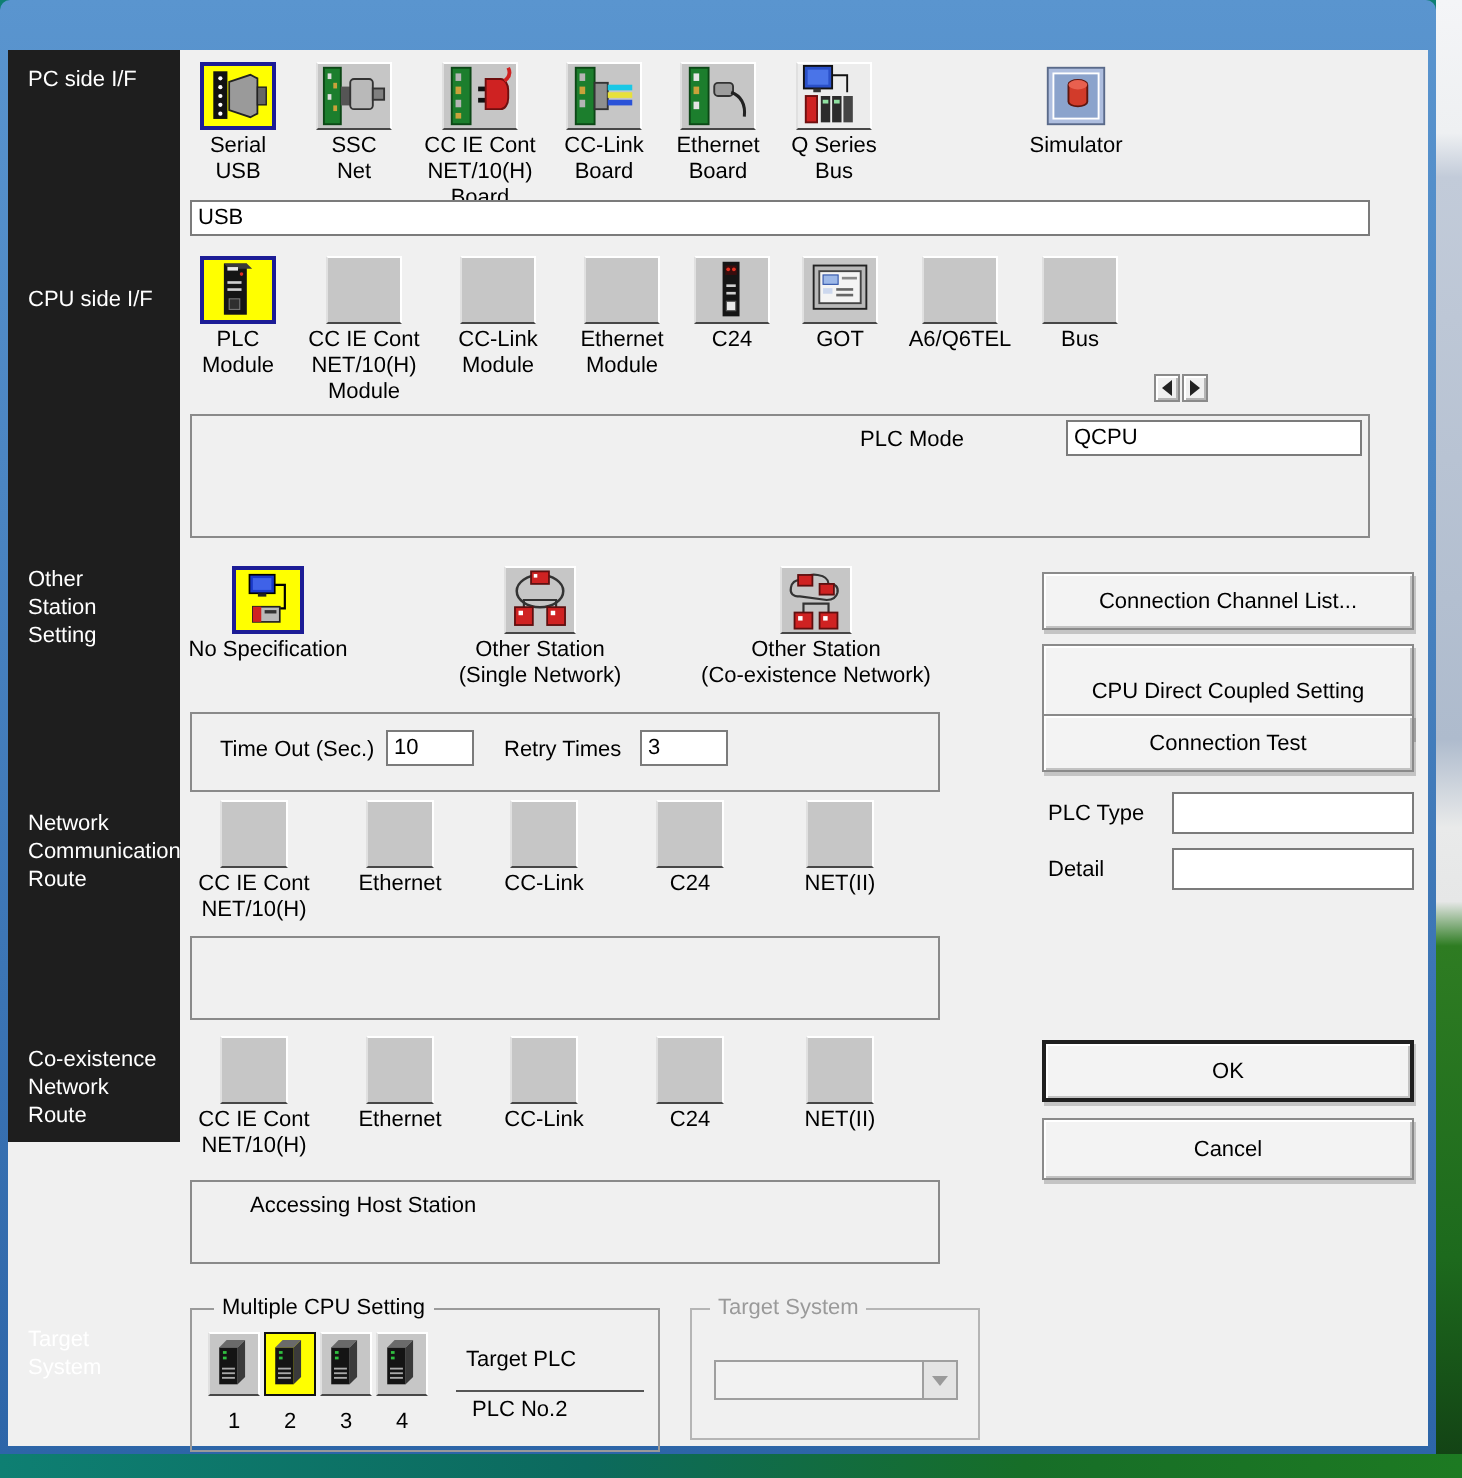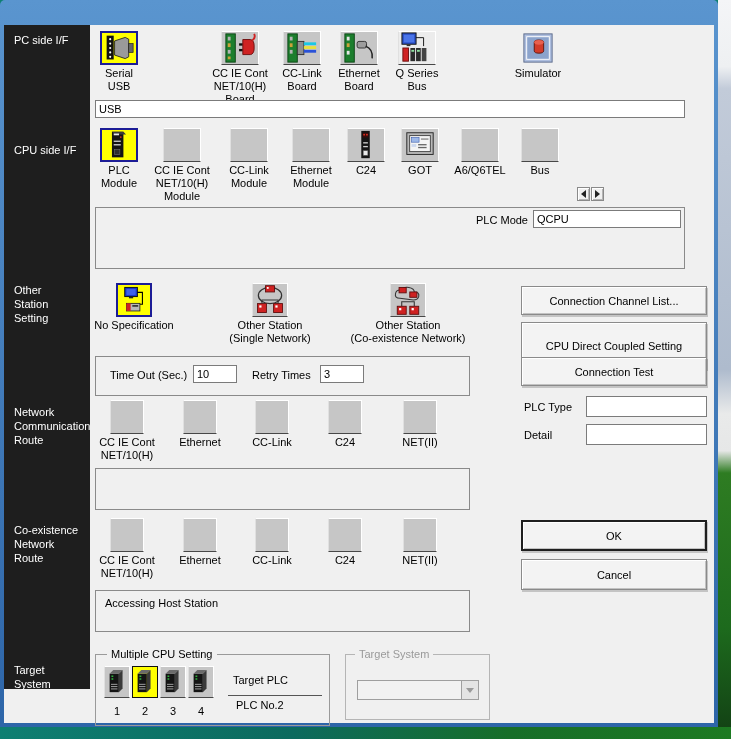--- a/index.html
+++ b/index.html
@@ -19,35 +19,35 @@
   .title { position:absolute; left:30px; top:4px; font-size:13px; font-weight:bold;
     color:#ffffff; letter-spacing:1px;
     text-shadow:-1px -1px 0 #1b3f73, 1px -1px 0 #1b3f73, -1px 1px 0 #1b3f73, 1px 1px 0 #1b3f73; }
   .close-btn { position:absolute; left:666px; top:0; width:42px; height:19px;
     background:linear-gradient(180deg,#f0b5a6 0%,#dd7059 40%,#c4442d 60%,#a83420 100%);
     border:1px solid #6e1d10; border-top:none; border-radius:0 0 6px 6px;
     display:flex; align-items:center; justify-content:center; cursor:pointer;
     box-shadow:inset 0 1px 0 #f8d8cf; }
   .client { position:absolute; left:4px; top:25px; width:710px; height:698px; background:#f0f0f0; }
 
-  .sidebar { position:absolute; left:4px; top:25px; width:86px; height:664px; background:#1e1e1e; }
+  .sidebar { position:absolute; left:4px; top:25px; width:86px; height:546px; background:#1e1e1e; }
   .side-label { position:absolute; left:10px; color:#ffffff; font-size:11px; line-height:14px; white-space:pre-line; }
 
   .item { position:absolute; text-align:center; }
   .tile { width:38px; height:34px; margin:0 auto; background:#c6c6c6;
     border:1px solid; border-color:#ffffff #ffffff #474747 #e0e0e0; position:relative; }
   .tile.sel { background:#ffff00; border:2px solid #1c1c96; }
   .tile.small { width:26px; height:32px; }
   .tile svg { display:block; width:100%; height:100%; }
   .lbl { margin-top:2px; font-size:11px; line-height:13px; color:#000; white-space:pre-line; }
   .lnk { cursor:pointer; }
 
   .fld { position:absolute; border:1px solid #7b7b7b; background:#fff;
     font:11px "Liberation Sans", sans-serif; padding:1px 3px; color:#000; }
-  .box { position:absolute; border:1px solid #8a8a8a; background:transparent; }
+  .box { position:absolute; border:1px solid #8a8a8a; background:transparent;padding-left:20px; }
   .box-text { font-size:11px; color:#000; padding:6px 9px; }
 
   .btn { position:absolute; left:521px; width:186px; background:#f3f3f3;
     border:1px solid #8a8a8a; font:11px "Liberation Sans", sans-serif; color:#000;
     display:flex; align-items:center; justify-content:center; cursor:pointer;
     box-shadow:inset 1px 1px 0 #ffffff, inset -1px -1px 0 #c2c2c2, 1px 2px 0 rgba(0,0,0,0.18); }
   .btn.default { border:2px solid #1f1f1f; }
   .btn.disabled { color:#a3a3a3; cursor:default; box-shadow:inset 1px 1px 0 #ffffff, 1px 2px 0 rgba(0,0,0,0.10); }
   .rp-label { position:absolute; font-size:11px; color:#000; }
 
@@ -107,20 +107,36 @@
               <circle cx="9" cy="22" r="1.2"></circle>
               <circle cx="9" cy="27" r="1.2"></circle>
             </g>
           <path d="M14 9 L26 5 L30 7 L30 27 L26 29 L14 25 Z" fill="#9a9a9a" stroke="#222"></path>
           <rect x="30" y="12" width="5" height="10" fill="#666" stroke="#222" stroke-width="0.8"></rect>
         </svg>
       </div>
       <div class="lbl lnk">Serial
 USB</div>
     </div>
+    <div class="item" style="left:152px;top:31px;width:50px">
+      <div class="tile">
+        <svg viewBox="0 0 38 34">
+          <rect x="3" y="2" width="9" height="30" fill="#1c7e2d" stroke="#0c4716"></rect>
+          <rect x="5" y="5" width="2" height="3" fill="#dedede"></rect>
+            <rect x="8" y="10" width="2" height="3" fill="#caa23a"></rect>
+          <rect x="5" y="16" width="2" height="3" fill="#dedede"></rect>
+            <rect x="8" y="22" width="2" height="3" fill="#caa23a"></rect>
+          <rect x="12" y="12" width="5" height="10" fill="#555"></rect>
+          <rect x="17" y="8" width="12" height="16" rx="2" fill="#b9b9b9" stroke="#333"></rect>
+          <rect x="29" y="13" width="6" height="6" fill="#808080" stroke="#333"></rect>
+        </svg>
+      </div>
+      <div class="lbl lnk">SSC
+Net</div>
+    </div>
     <div class="item" style="left:206px;top:31px;width:68px">
       <div class="tile">
         <svg viewBox="0 0 38 34">
           <rect x="4" y="2" width="10" height="30" fill="#1c7e2d" stroke="#0c4716"></rect>
           <rect x="6" y="5" width="3" height="4" fill="#b5b5b5"></rect>
             <rect x="6" y="12" width="3" height="4" fill="#caa23a"></rect>
           <rect x="6" y="19" width="3" height="4" fill="#b5b5b5"></rect>
             <rect x="6" y="26" width="3" height="3" fill="#caa23a"></rect>
           <rect x="18" y="12" width="4" height="2.5" fill="#111"></rect>
             <rect x="18" y="18" width="4" height="2.5" fill="#111"></rect>
@@ -263,21 +279,21 @@
     </div>
 
     <div class="arrow-btn" style="left:577px;top:187px">
       <span class="tri-l"></span>
     </div>
     <div class="arrow-btn" style="left:591px;top:187px">
       <span class="tri-r"></span>
     </div>
 
     <div class="box" style="left:95px;top:207px;width:590px;height:62px"></div>
-    <div class="rp-label" style="left:430px;top:214px;width:98px;text-align:right">PLC Mode</div>
+    <div class="rp-label" style="left:430px;top:214px;width:98px;text-align:left">PLC Mode</div>
     <input class="fld" style="left: 533px; top: 210px; width: 148px; height: 18px;" readonly="" value="QCPU">
 
     <div class="item" style="left:92px;top:283px;width:84px">
       <div class="tile sel" style="width:36px">
         <svg viewBox="0 0 38 34">
           <rect x="8" y="2" width="15" height="11" fill="#1a39c8" stroke="#000"></rect>
           <rect x="10" y="4" width="11" height="7" fill="#3f62e8"></rect>
           <rect x="13" y="13" width="5" height="2" fill="#222"></rect>
           <path d="M23 8 h6 v14 h-3" stroke="#000" fill="none" stroke-width="1.3"></path>
           <rect x="10" y="21" width="16" height="9" fill="#b9b9b9" stroke="#222"></rect>

